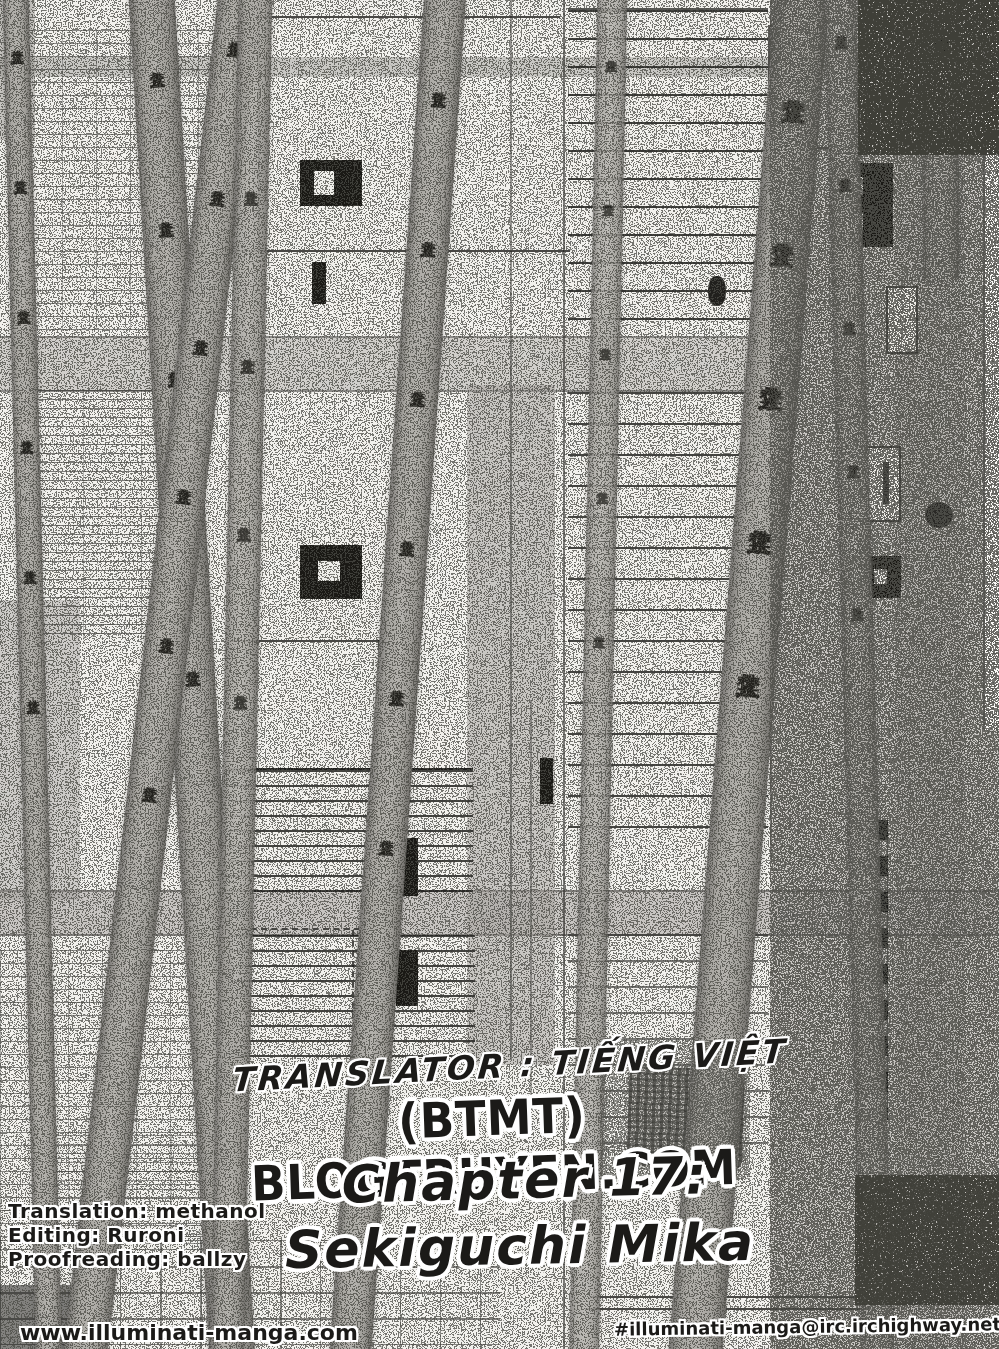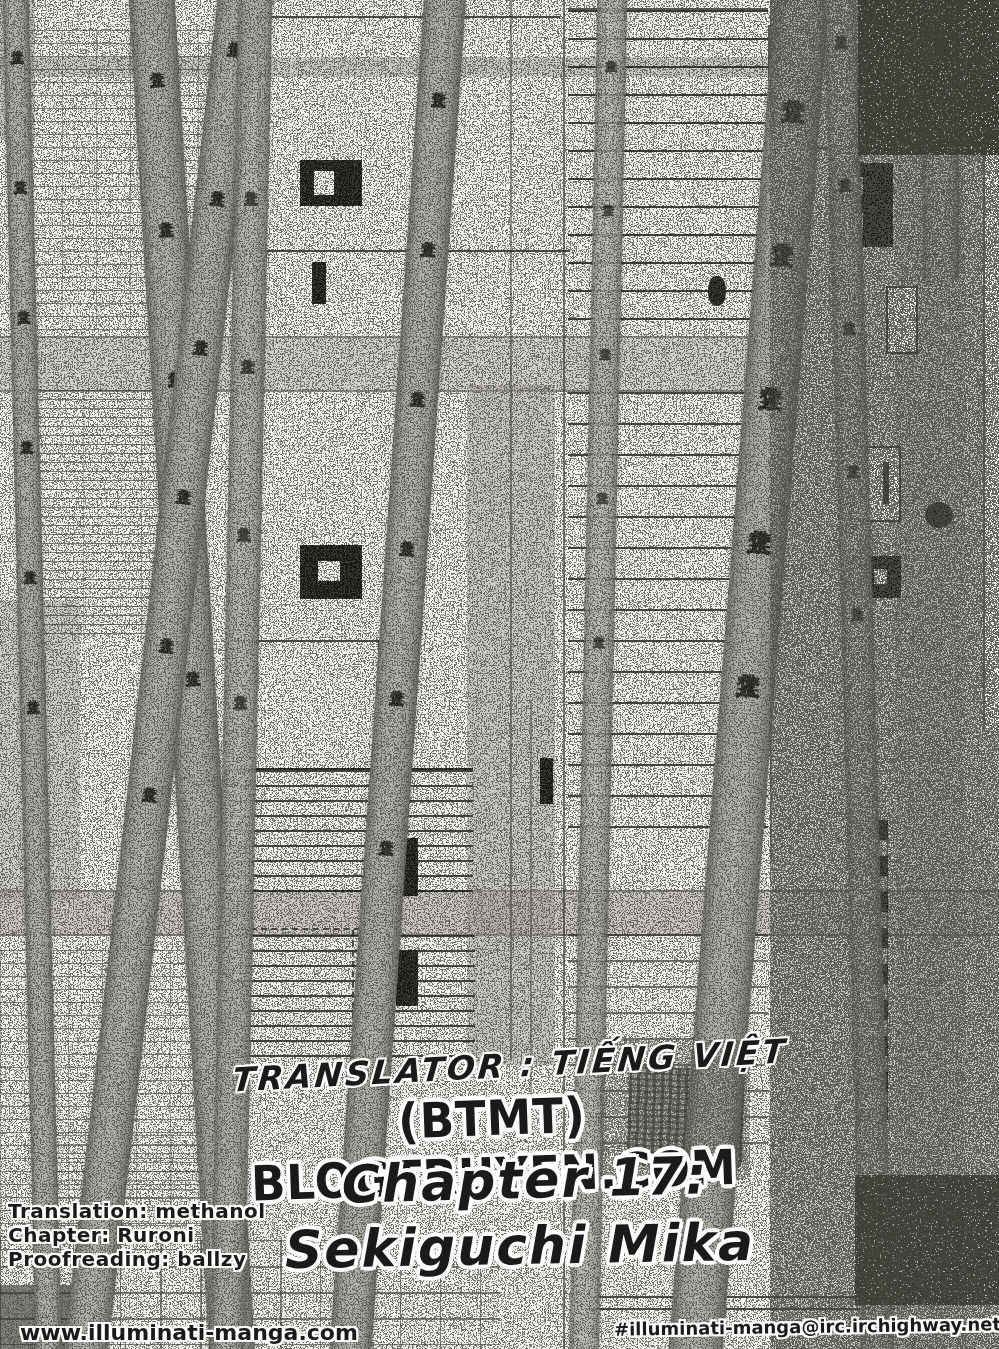--- a/index.html
+++ b/index.html
@@ -194,21 +194,21 @@
   <div class="abs lettering translator ol2" style="left:230px;top:1046px;width:560px;">TRANSLATOR : TIẾNG VIỆT</div>
 
   <div class="abs lettering sitename ol3" style="left:168px;top:1094px;width:650px;">(BTMT) BLOGTRUYEN.COM</div>
 
   <div class="abs lettering chapter ol3" style="left:285px;top:1150px;width:480px;transform:rotate(-1.5deg);">Chapter 17:</div>
 
   <div class="abs lettering chapter ol3" style="left:235px;top:1216px;width:570px;transform:rotate(-1deg);">Sekiguchi Mika</div>
 
   <div class="abs lettering" style="left:8px;top:1199px;">
     <div class="credit ol2">Translation: methanol</div>
-    <div class="credit ol2">Chapter: Ruroni</div>
+    <div class="credit ol2">Editing: Ruroni</div>
     <div class="credit ol2">Proofreading: ballzy</div>
   </div>
 
   <div class="abs lettering site-url ol2" style="left:20px;top:1320px;">www.illuminati-manga.com</div>
 
   <div class="abs lettering irc ol2" style="left:614px;top:1316px;width:382px;text-align:center;transform:rotate(-0.8deg);">#illuminati-manga@irc.irchighway.net</div>
 
 </div>
 
 </body></html>

